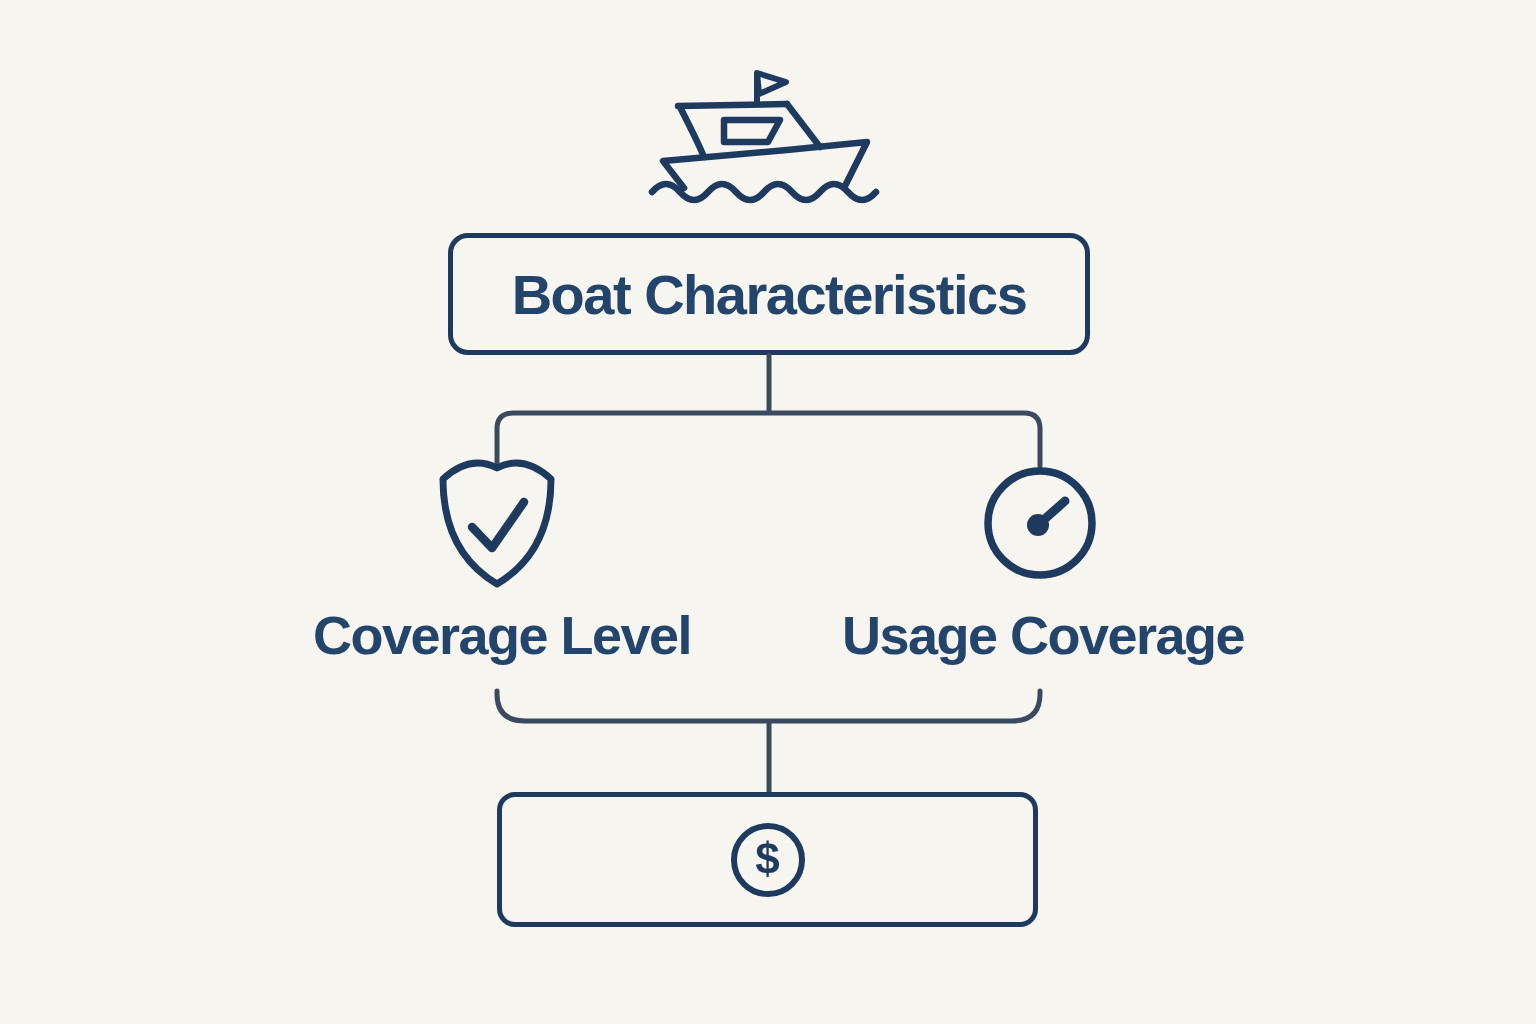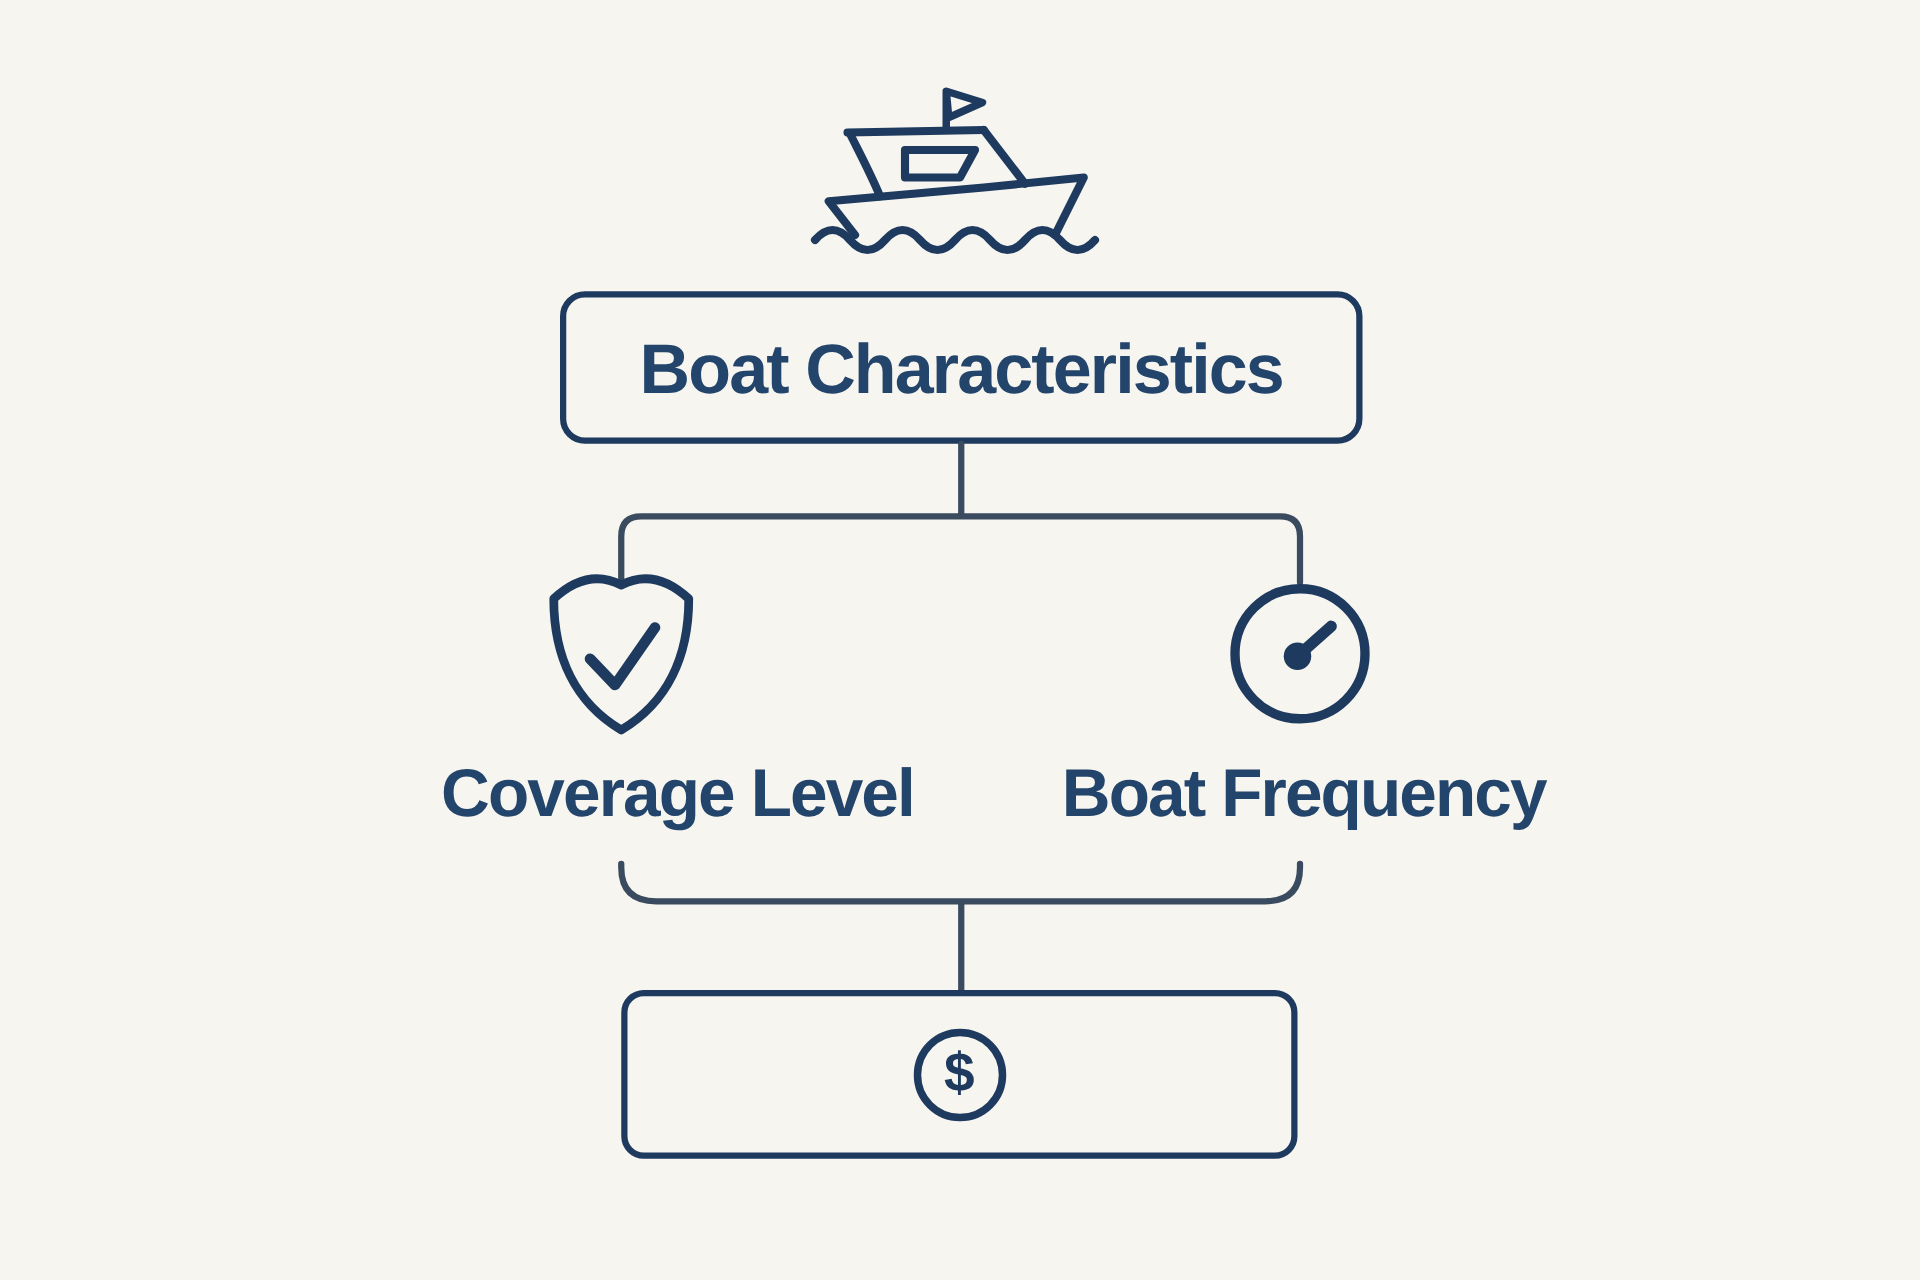--- a/index.html
+++ b/index.html
@@ -45,21 +45,21 @@
   .branch-label{
     position:absolute;
     top:604px;
     transform:translateX(-50%);
     font-weight:700;
     font-size:54px;
     letter-spacing:-1.5px;
     white-space:nowrap;
     color:var(--text);
   }
-  .branch-label.left{left:502px;margin-left:40px;}
+  .branch-label.left{left:502px;}
   .branch-label.right{left:1043px;}
 
   .result-label{font-size:52px;}
 
   .dollar-badge{
     width:74px;height:74px;
     border:6px solid var(--ink);
     border-radius:50%;
     box-sizing:border-box;
     display:flex;align-items:center;justify-content:center;
@@ -109,21 +109,21 @@
     <path class="ink-stroke" stroke-width="8.5" stroke-linecap="round" stroke-linejoin="round" d="M37 84 L57 105 L89 59"></path>
   </svg>
 
   <svg class="abs" style="left:980px;top:463px" width="120" height="120" viewBox="0 0 120 120">
     <circle class="ink-stroke" stroke-width="7.5" cx="60" cy="60" r="52"></circle>
     <circle class="ink-fill" cx="58" cy="62" r="11"></circle>
     <path class="ink-stroke" stroke-width="9" stroke-linecap="round" d="M58 62 L85 38"></path>
   </svg>
 
   <div class="branch-label left">Coverage Level</div>
-  <div class="branch-label right">Boat Frequency</div>
+  <div class="branch-label right">Usage Coverage</div>
 
   <svg class="abs" style="left:0;top:0" width="1536" height="1024" viewBox="0 0 1536 1024">
     <path class="conn-stroke" stroke-width="5" stroke-linecap="round" d="M497 691 L497 694 Q497 721 525 721 L1012 721 Q1040 721 1040 694 L1040 691
              M769 721 L769 792"></path>
   </svg>
 
   <div class="node-box result-box">
     <div class="dollar-badge">
       <span>$</span>
     </div>

